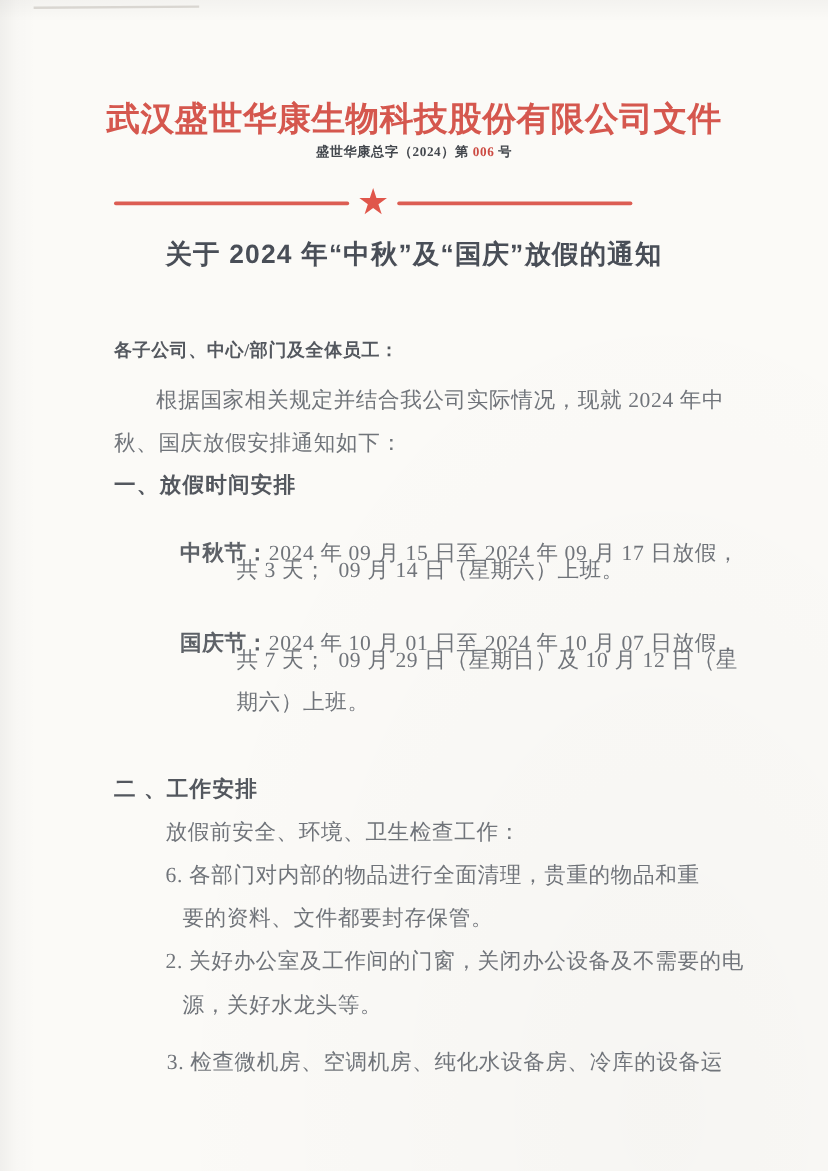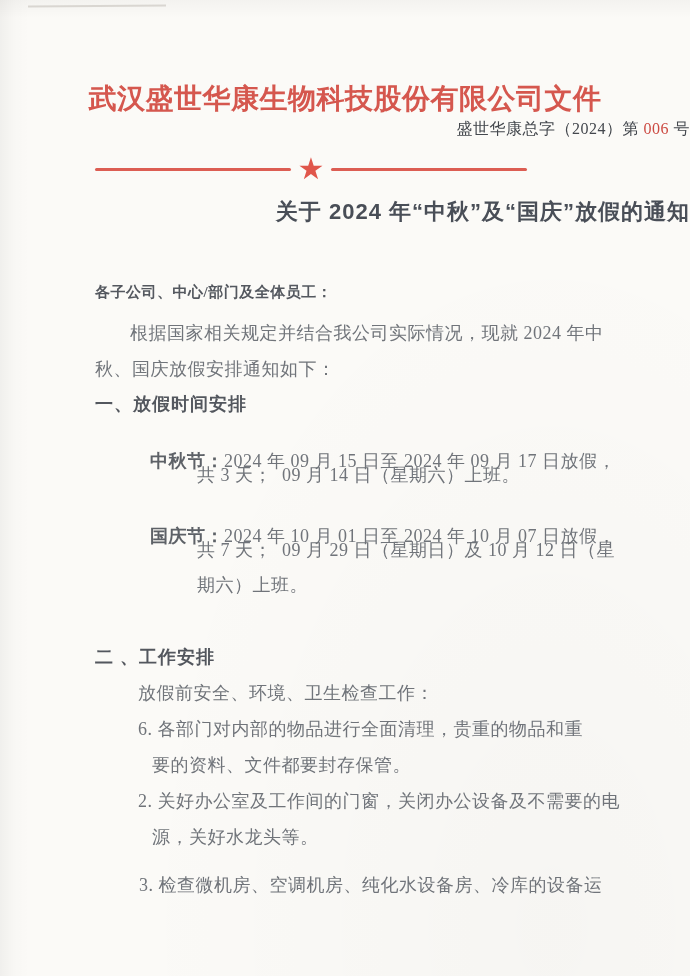--- a/index.html
+++ b/index.html
@@ -33,24 +33,24 @@
     font-family: "Liberation Serif", serif;
     font-weight: bold;
     font-size: 28px;
     letter-spacing: 0.5px;
     color: #d5574e;
   }
 
   .doc-number {
     position: absolute;
     top: 119px; left: 0; width: 100%;
-    text-align: right;
+    text-align: center;
     font-family: "Liberation Serif", serif;
-    font-weight: normal;
-    font-size: 16px;
+    font-weight: bold;
+    font-size: 11px;
     color: #43474d;
     letter-spacing: 0.5px;
   }
   .doc-number .red-num { color: #cc4a42; }
 
   .rule-row {
     position: absolute;
     top: 155px; left: 95px; width: 432px; height: 28px;
     display: flex;
     align-items: center;
@@ -65,21 +65,21 @@
     color: #e0564b;
     font-size: 30px;
     line-height: 28px;
     margin: 0 7px;
     font-family: "DejaVu Sans", sans-serif;
   }
 
   .doc-title {
     position: absolute;
     top: 197px; left: 0; width: 100%;
-    text-align: right;
+    text-align: center;
     font-family: "Liberation Sans", sans-serif;
     font-weight: bold;
     font-size: 22px;
     letter-spacing: 1px;
     color: #494e57;
   }
 
   .salutation {
     position: absolute;
     font-family: Liberation Serif, serif;

